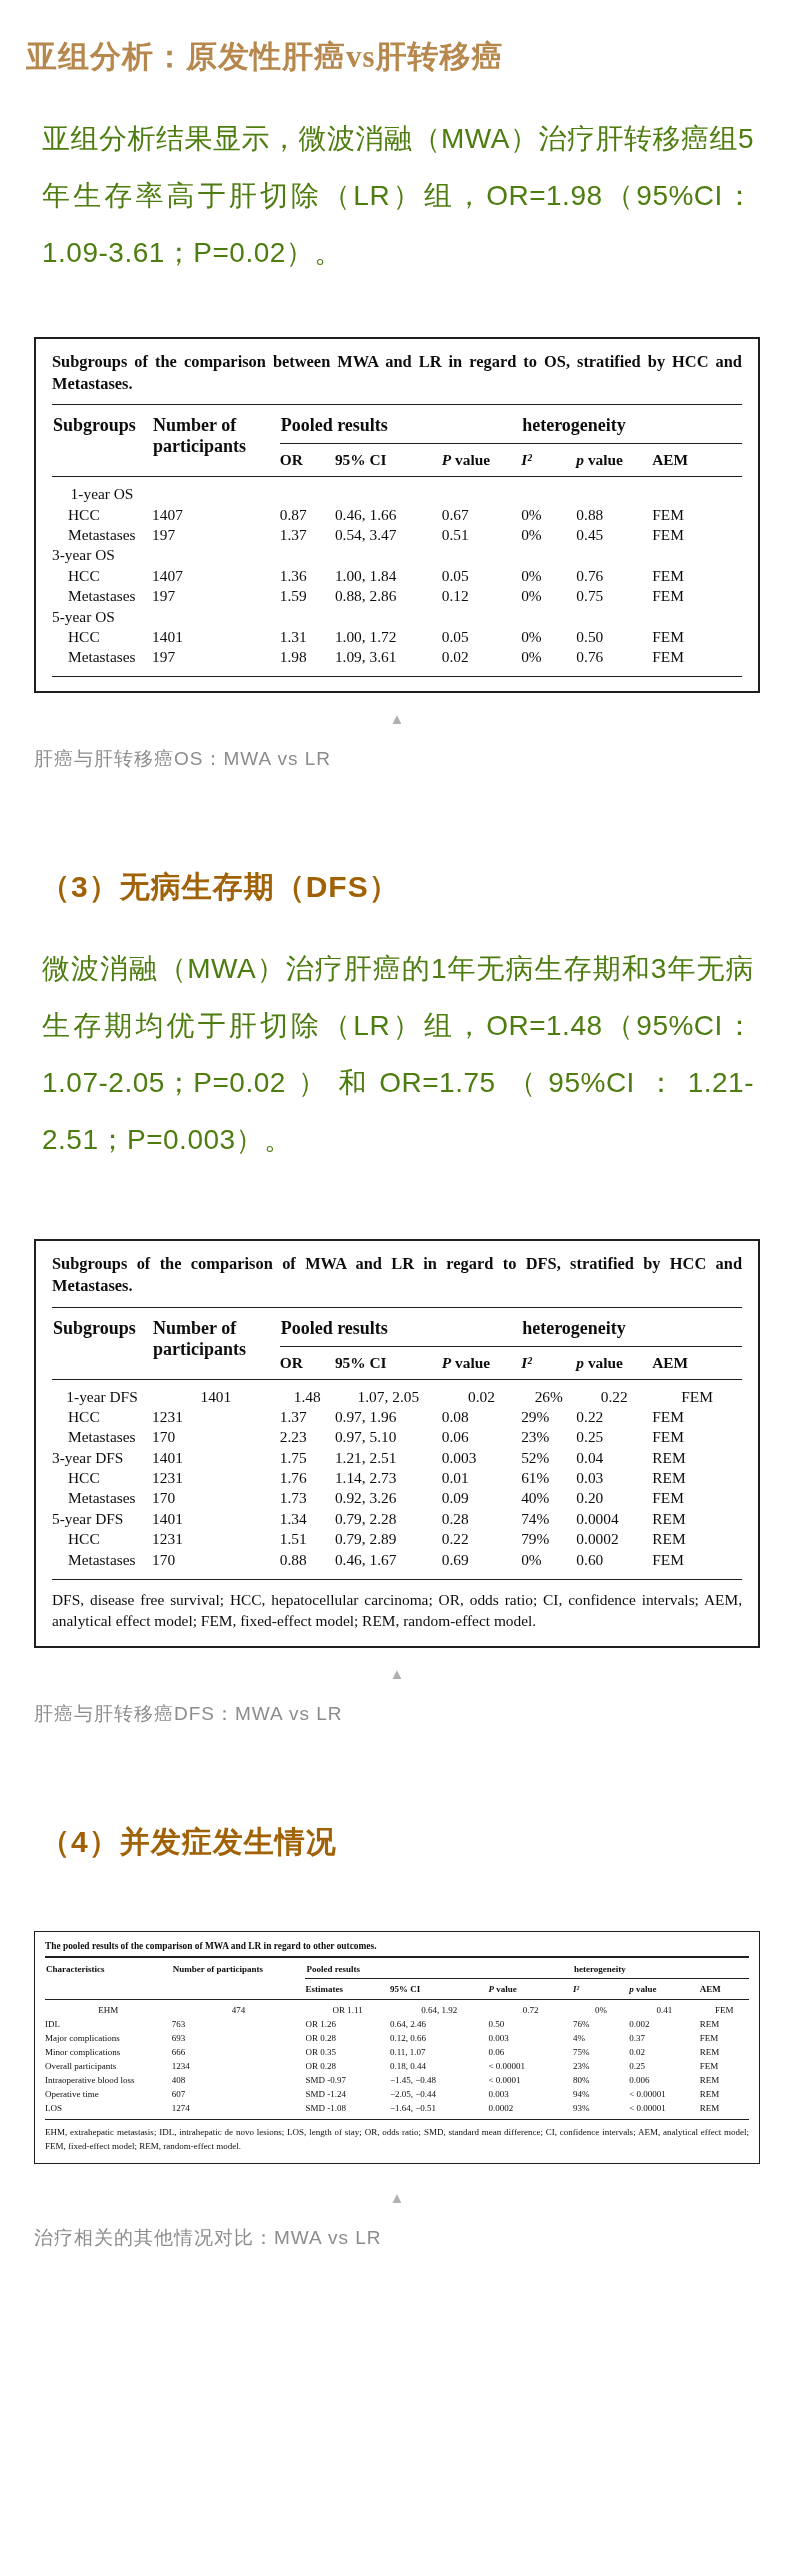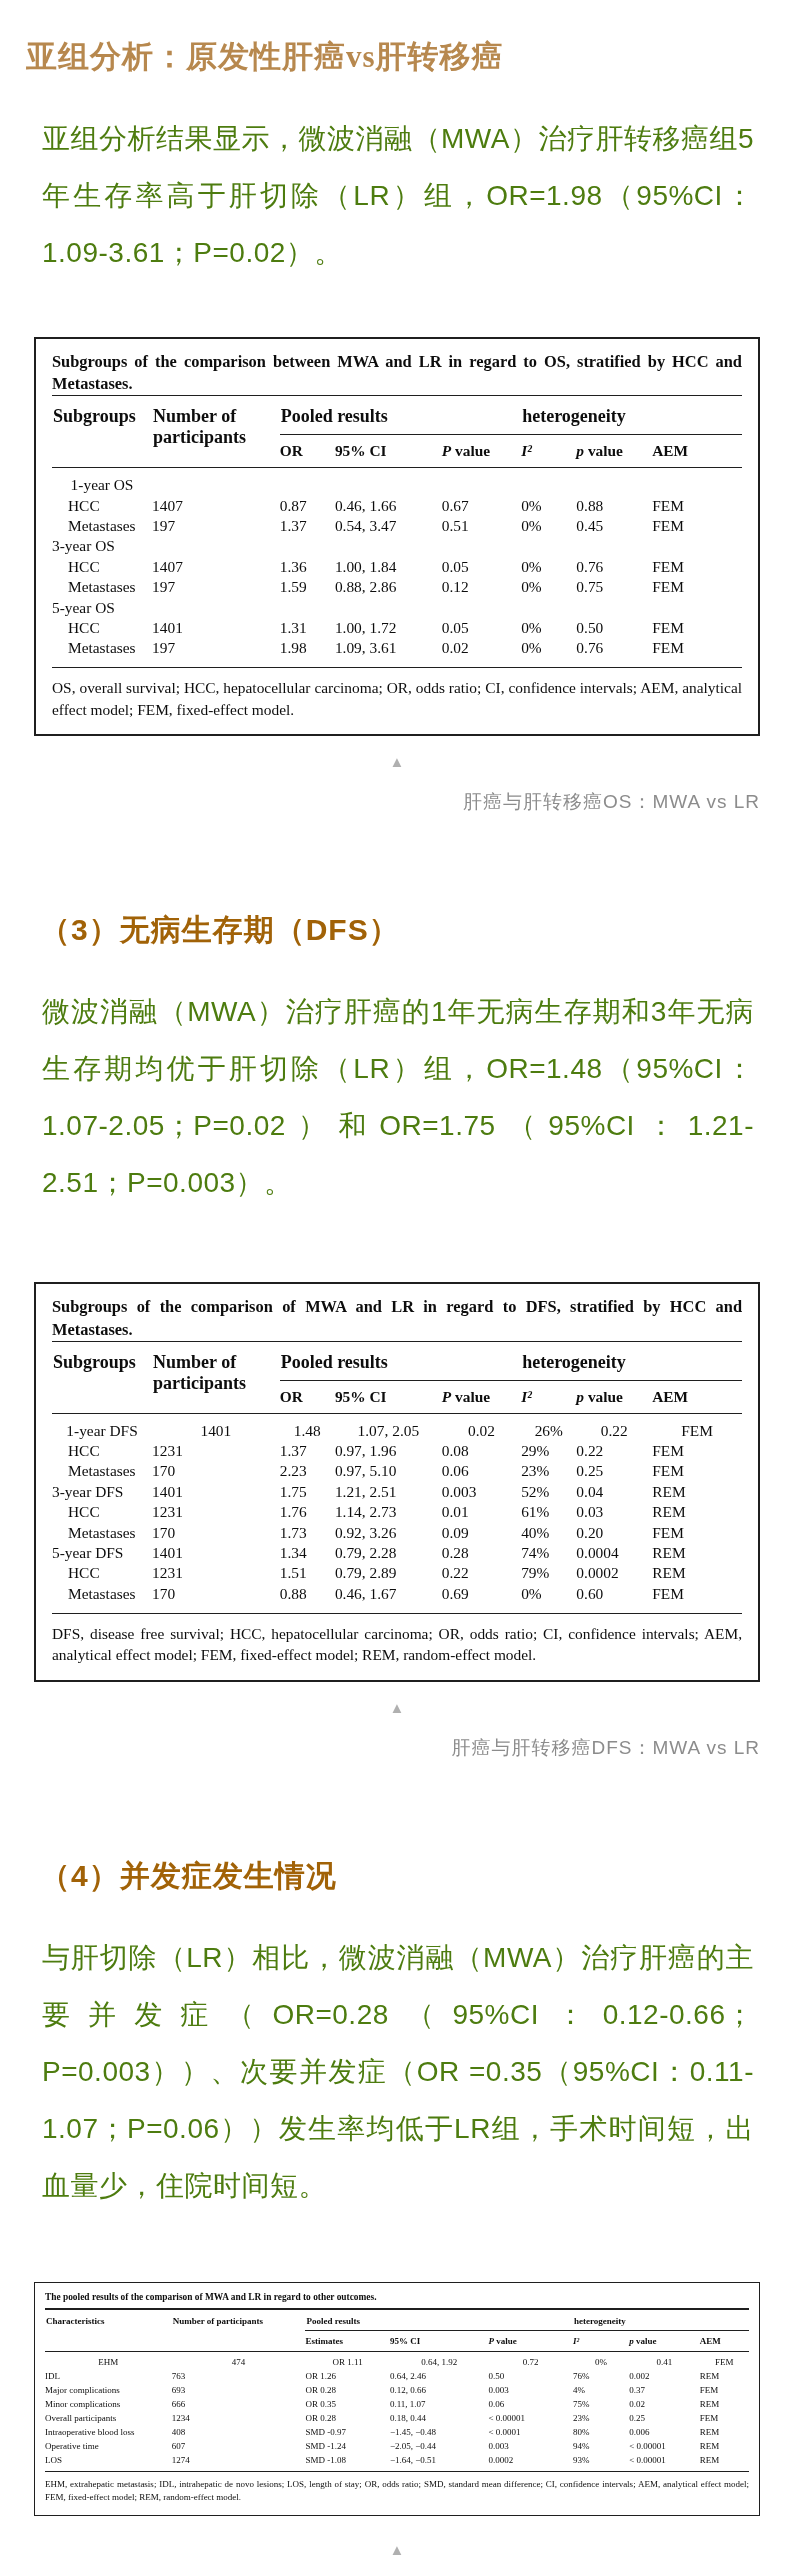--- a/index.html
+++ b/index.html
@@ -11,21 +11,21 @@
 
   .body-par{margin:32px 40px 0 42px;font-size:28px;line-height:57px;
         color:#4d7c0f;text-align:justify;letter-spacing:0.5px;}
 
   .sec-heading{margin:95px 40px 0;font-size:30px;font-weight:700;color:#a16207;letter-spacing:1px;}
 
   .fig{margin:58px 34px 0;}
   .tbl-box{border:2px solid #1f1f1f;background:#fff;padding:12px 16px 14px;
         font-family:"Liberation Serif",serif;color:#0d0d0d;}
   .tbl-title{font-weight:700;font-size:16.4px;line-height:1.35;text-align:justify;
-        border-bottom:1.5px solid #1f1f1f;}
+        padding-bottom:9px;border-bottom:1.5px solid #1f1f1f;}
   table.sci{width:100%;border-collapse:collapse;border-bottom:1.5px solid #1f1f1f;table-layout:fixed;}
   .sci th{font-weight:700;text-align:left;vertical-align:top;}
   .sci tr.grp th{padding-top:10px;font-size:18px;}
   .sci th.cspan{border-bottom:1.5px solid #1f1f1f;padding-bottom:7px;}
   .sci th.c1,.sci th.c2{border-bottom:1.5px solid #1f1f1f;}
   .sci tr.sub th{padding:7px 0 7px;border-bottom:1.5px solid #1f1f1f;font-size:15.4px;}
   .sci td{font-size:15.4px;padding:1.2px 0;vertical-align:top;overflow:hidden;white-space:nowrap;}
   .sci td.indent{padding-left:16px;}
   .sci tbody tr:first-child td{padding-top:8px;text-align:center;}
   .sci tbody tr:last-child td{padding-bottom:10px;}
@@ -46,21 +46,21 @@
   .t-small .sci td{font-size:9px;padding:2px 0;}
   .t-small .sci tbody tr:first-child td{padding-top:5px;}
   .t-small .sci tbody tr:last-child td{padding-bottom:6px;}
   .t-small .tbl-foot{font-size:9px;line-height:1.5;padding-top:6px;}
   .t-small col:nth-child(1){width:18%}.t-small col:nth-child(2){width:19%}
   .t-small col:nth-child(3){width:12%}.t-small col:nth-child(4){width:14%}
   .t-small col:nth-child(5){width:12%}.t-small col:nth-child(6){width:8%}
   .t-small col:nth-child(7){width:10%}.t-small col:nth-child(8){width:7%}
 
   .tri{text-align:center;color:#b0b0b0;font-size:15px;line-height:1;margin-top:18px;}
-  .caption{text-align:right;color:#8c8c8c;font-size:19px;margin-top:20px;letter-spacing:1px;}
+  .caption{text-align:left;color:#8c8c8c;font-size:19px;margin-top:20px;letter-spacing:1px;}
 </style>
 </head>
 <body>
 
 <div class="page">
 
   <h1 class="gold-heading">亚组分析：原发性肝癌vs肝转移癌</h1>
 
   <p class="body-par">亚组分析结果显示，微波消融（MWA）治疗肝转移癌组5年生存率高于肝切除（LR）组，OR=1.98（95%CI：1.09-3.61；P=0.02）。</p>
 
@@ -180,21 +180,20 @@
               <td>197</td>
               <td>1.98</td>
               <td>1.09, 3.61</td>
               <td>0.02</td>
               <td>0%</td>
               <td>0.76</td>
               <td>FEM</td>
             </tr>
           </tbody>
         </table>
-      <div class="tbl-foot">OS, overall survival; HCC, hepatocellular carcinoma; OR, odds ratio; CI, confidence intervals; AEM, analytical effect model; FEM, fixed-effect model.</div>
     </div>
     <div class="tri">▲</div>
     <figcaption class="caption">肝癌与肝转移癌OS：MWA vs LR</figcaption>
   </figure>
 
   <h2 class="sec-heading">（3）无病生存期（DFS）</h2>
 
   <p class="body-par">微波消融（MWA）治疗肝癌的1年无病生存期和3年无病生存期均优于肝切除（LR）组，OR=1.48（95%CI：1.07-2.05；P=0.02）和OR=1.75（95%CI：1.21-2.51；P=0.003）。</p>
 
   <figure class="fig" style="margin-top:71px;">
@@ -321,21 +320,20 @@
           </tbody>
         </table>
       <div class="tbl-foot">DFS, disease free survival; HCC, hepatocellular carcinoma; OR, odds ratio; CI, confidence intervals; AEM, analytical effect model; FEM, fixed-effect model; REM, random-effect model.</div>
     </div>
     <div class="tri">▲</div>
     <figcaption class="caption">肝癌与肝转移癌DFS：MWA vs LR</figcaption>
   </figure>
 
   <h2 class="sec-heading">（4）并发症发生情况</h2>
 
-  <p class="body-par">与肝切除（LR）相比，微波消融（MWA）治疗肝癌的主要并发症（OR=0.28（95%CI：0.12-0.66；P=0.003））、次要并发症（OR =0.35（95%CI：0.11-1.07；P=0.06））发生率均低于LR组，手术时间短，出血量少，住院时间短。</p>
 
   <figure class="fig" style="margin-top:68px;">
     <div class="tbl-box t-small">
       <div class="tbl-title">The pooled results of the comparison of MWA and LR in regard to other outcomes.</div>
       <table class="sci">
           <colgroup>
             <col>
             <col>
             <col>
             <col>

